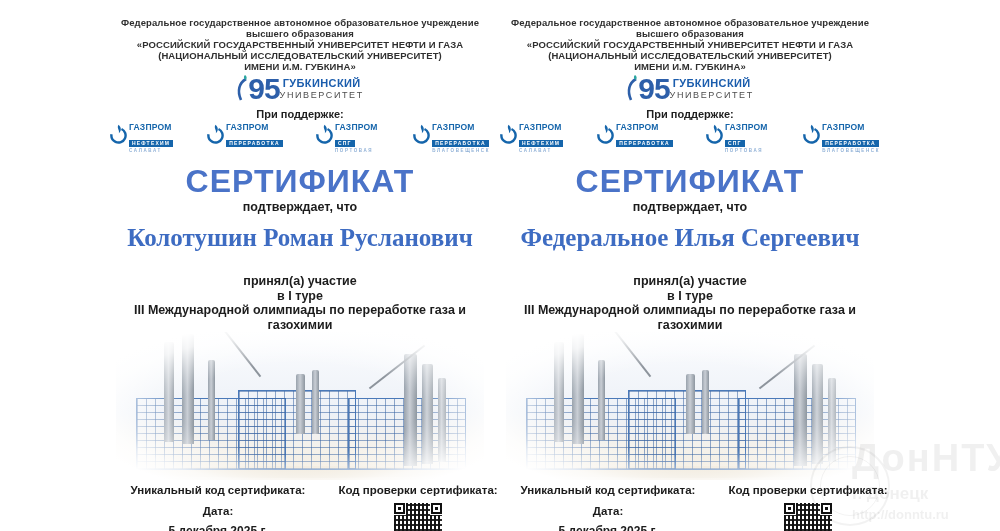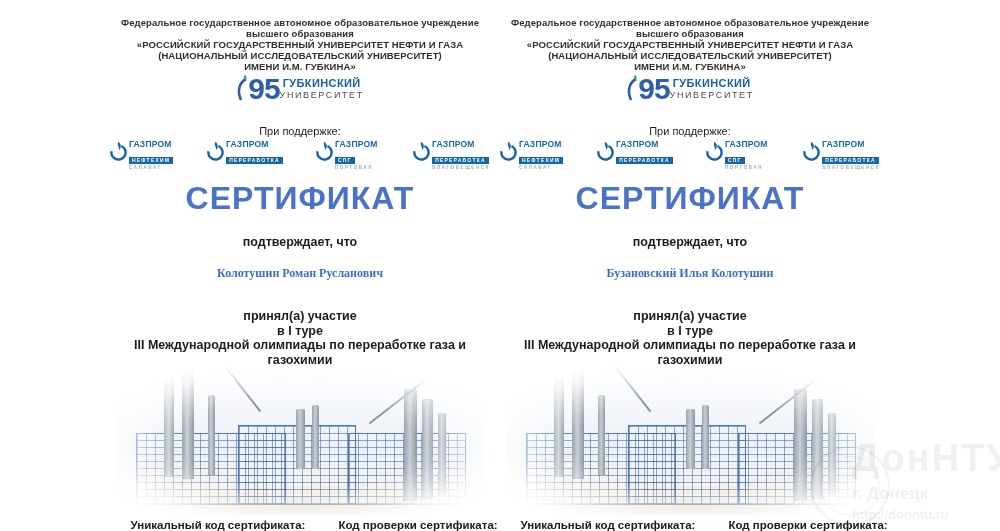--- a/index.html
+++ b/index.html
@@ -14,38 +14,38 @@
   .inst div { font-size:9.5px; font-weight:bold; color:#2f2f2f; line-height:11px;
               white-space:nowrap; letter-spacing:.1px; }
 
   .g95row { display:flex; justify-content:center; align-items:center; height:32px; margin-top:1px; }
   .g95mark { display:flex; align-items:center; }
   .g95num { font-size:30px; font-weight:bold; color:#2d5fa9; letter-spacing:-1px; line-height:30px; }
   .gubtext { text-align:center; line-height:12px; }
   .gubtitle { font-size:11px; font-weight:800; color:#1b5dad; letter-spacing:.4px; }
   .gubsub   { font-size:9px; color:#4d4d4d; letter-spacing:1.6px; }
 
-  .support { margin-top:20px; font-size:11px; font-weight:normal; color:#1f1f1f; }
+  .support { margin-top:3px; font-size:11px; font-weight:bold; color:#1f1f1f; }
 
   .sponsors { display:flex; justify-content:space-between; align-items:flex-start;
               margin-top:3px; padding:0 10px; height:32px; }
   .sponsor { display:flex; gap:2px; align-items:flex-start; }
   .sp-text { text-align:left; line-height:1; }
   .sp-brand { font-weight:800; color:#1565ab; font-size:9px; letter-spacing:.2px;
               transform:scaleX(.95); transform-origin:left; }
   .sp-sub  { display:inline-block; background:#1565ab; color:#fff; font-size:5px;
              font-weight:bold; padding:1px 3px; letter-spacing:1.2px; margin-top:2px; }
   .sp-sub2 { font-size:4.5px; color:#8fb0d6; letter-spacing:1.6px; font-weight:bold; margin-top:1px; }
   .sp-sub:empty, .sp-sub2:empty { display:none; }
 
   .title   { margin-top:8px; font-size:32px; font-weight:800; color:#4a73c8;
              letter-spacing:1px; line-height:36px; }
-  .confirm { margin-top:19px; font-size:12.5px; font-weight:bold; color:#1c1c1c; line-height:14px; }
+  .confirm { margin-top:1px; font-size:12.5px; font-weight:bold; color:#1c1c1c; line-height:14px; }
   .name    { margin-top:12px; font-family:"Liberation Serif", serif; font-weight:bold;
-             font-size:12px; color:#3e6cc2; line-height:24px; }
+             font-size:25px; color:#3e6cc2; line-height:24px; }
   .part    { margin-top:24px; }
   .part div{ font-size:12.5px; font-weight:bold; color:#1c1c1c; line-height:14.5px; }
 
   
   .plant { position:relative; width:368px; height:148px; margin:0 auto; overflow:hidden; }
   .sky   { position:absolute; inset:0;
            background:linear-gradient(#fbfcfe 0%, #edf1f7 55%, #f5f1e9 82%, #ece2d0 100%); }
   .lat   { position:absolute; border:1px solid #4a79b8;
            background:
              repeating-linear-gradient(0deg,  rgba(56,100,163,.55) 0 1px, transparent 1px 7px),
@@ -278,21 +278,21 @@
       <span class="sp-text">
         <div class="sp-brand">ГАЗПРОМ</div>
         <span class="sp-sub">ПЕРЕРАБОТКА</span>
         <div class="sp-sub2">БЛАГОВЕЩЕНСК</div>
       </span>
     </div>
   </div>
 
   <div class="title">СЕРТИФИКАТ</div>
   <div class="confirm">подтверждает, что</div>
-  <div class="name">Бузановский Илья Колотушин</div>
+  <div class="name">Федеральное Илья Сергеевич</div>
 
   <div class="part">
     <div>принял(а) участие</div>
     <div>в I туре</div>
     <div>III Международной олимпиады по переработке газа и</div>
     <div>газохимии</div>
   </div>
 
   <div class="plant">
     <div class="sky"></div>

